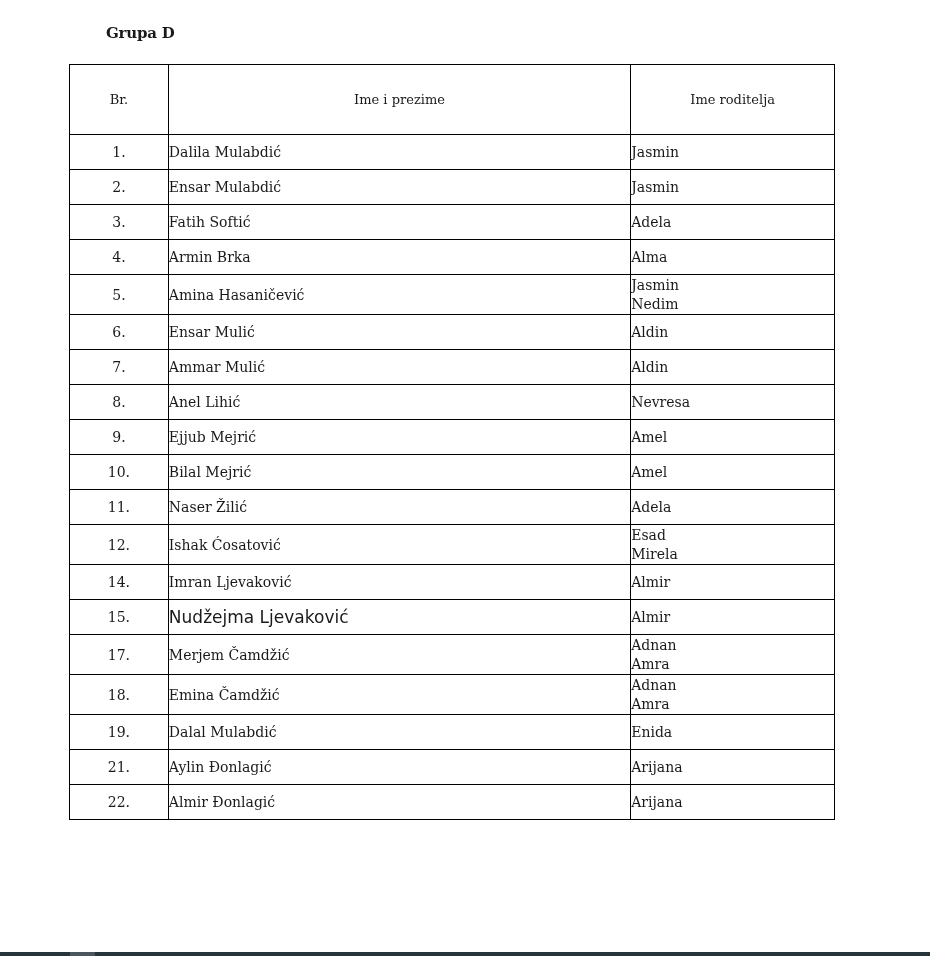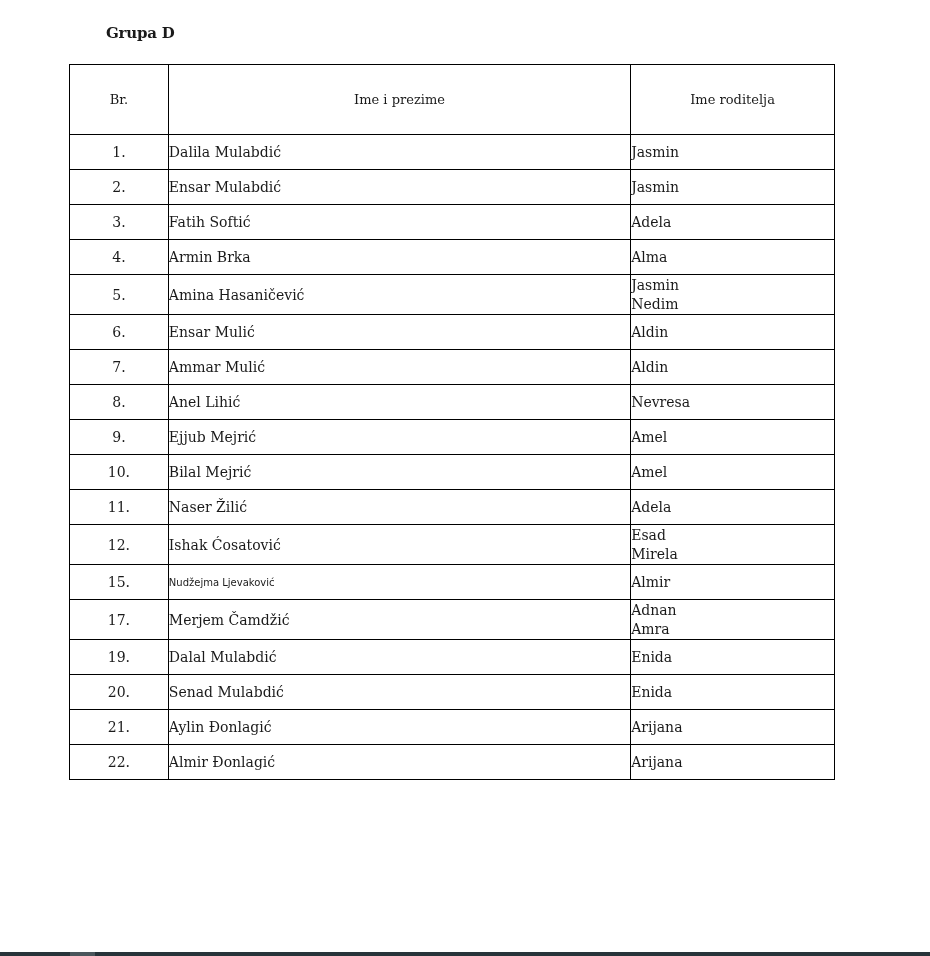--- a/index.html
+++ b/index.html
@@ -23,21 +23,21 @@
   }
   th { font-weight:normal; font-size:13px; height:69px; }
   col.c1 { width:100px; }
   col.c2 { width:468px; }
   col.c3 { width:206px; }
   td.num { text-align:center; }
   td.name { padding-left:8px; }
   td.parent { padding-left:8px; line-height:19px; }
   tr.single td { height:34px; }
   tr.double td { height:39px; }
-  td.small { font-size:10px; font-weight:bold; font-family:"DejaVu Sans", sans-serif; font-weight:normal; }
+  td.small { font-size:17px; font-weight:bold; font-family:"DejaVu Sans", sans-serif; font-weight:normal; }
   .parent-line { display:block; }
   .bottom-bar {
     position:absolute; left:0; bottom:0; width:930px; height:4px; background:#27343a;
   }
   .bottom-bar .seg { position:absolute; left:70px; width:25px; height:4px; background:#4a565c; }
 </style>
 </head>
 <body>
 
 <div class="title">Grupa D</div>
@@ -136,44 +136,52 @@
       </tr>
       <tr class="double">
         <td class="num">12.</td>
         <td class="name">Ishak Ćosatović</td>
         <td class="parent">
           <span class="parent-line">Esad</span>
           <span class="parent-line">Mirela</span>
         </td>
       </tr>
       <tr class="single">
+        <td class="num">14.</td>
+        <td class="name">Imran Ljevaković</td>
+        <td class="parent">
+          <span class="parent-line">Almir</span>
+        </td>
+      </tr>
+      <tr class="single">
         <td class="num">15.</td>
         <td class="name small">Nudžejma Ljevaković</td>
         <td class="parent">
           <span class="parent-line">Almir</span>
         </td>
       </tr>
       <tr class="double">
         <td class="num">17.</td>
         <td class="name">Merjem Čamdžić</td>
         <td class="parent">
           <span class="parent-line">Adnan</span>
           <span class="parent-line">Amra</span>
         </td>
       </tr>
+      <tr class="double">
+        <td class="num">18.</td>
+        <td class="name">Emina Čamdžić</td>
+        <td class="parent">
+          <span class="parent-line">Adnan</span>
+          <span class="parent-line">Amra</span>
+        </td>
+      </tr>
       <tr class="single">
         <td class="num">19.</td>
         <td class="name">Dalal Mulabdić</td>
-        <td class="parent">
-          <span class="parent-line">Enida</span>
-        </td>
-      </tr>
-      <tr class="single">
-        <td class="num">20.</td>
-        <td class="name">Senad Mulabdić</td>
         <td class="parent">
           <span class="parent-line">Enida</span>
         </td>
       </tr>
       <tr class="single">
         <td class="num">21.</td>
         <td class="name">Aylin Đonlagić</td>
         <td class="parent">
           <span class="parent-line">Arijana</span>
         </td>

